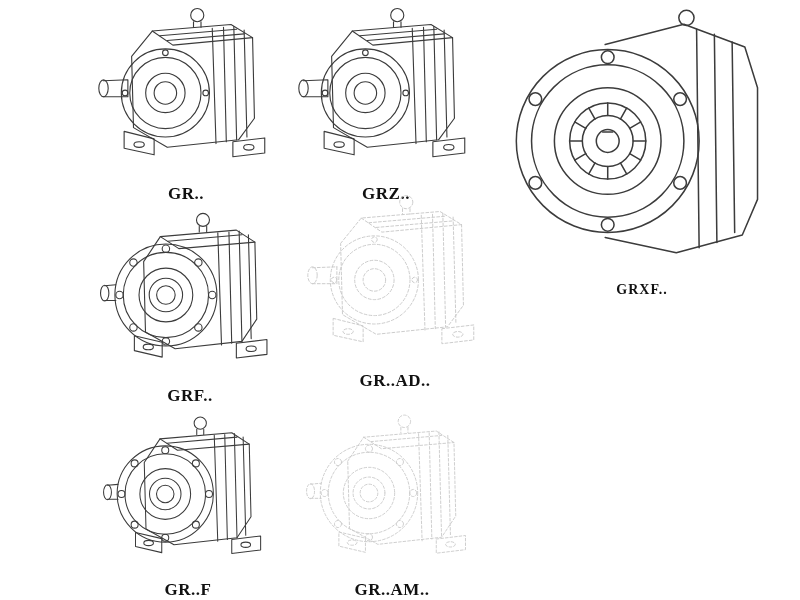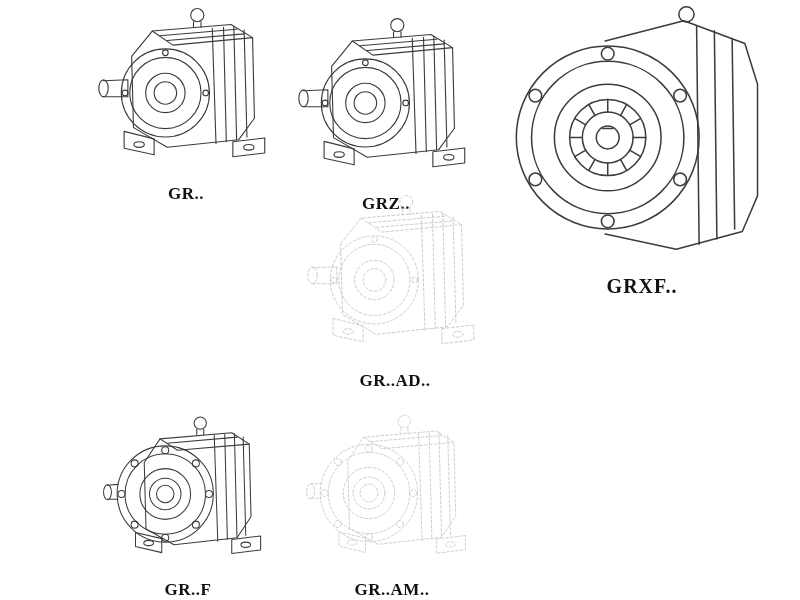--- a/index.html
+++ b/index.html
@@ -15,21 +15,21 @@
   .product svg.drawing {
     width:100%; flex:1 1 auto; min-height:0;
     stroke: var(--ink, #3c3c3c); fill:none;
     stroke-width:1.2; stroke-linecap:round; stroke-linejoin:round;
   }
   .product svg.ghost { stroke: var(--ghost, #c9c9c9); stroke-dasharray:3 2.2; stroke-width:1; }
   .label {
     font-weight:bold; color: var(--label, #111111);
     font-size:17px; letter-spacing:0.5px; padding-top:2px; white-space:nowrap;
   }
-  .label.big { font-size:20px; letter-spacing:1px; }
+  .label.big { font-size:14px; letter-spacing:1px; }
   .defs-holder { position:absolute; width:0; height:0; overflow:hidden; }
 </style>
 </head>
 <body>
 
 <svg class="defs-holder" aria-hidden="true">
   <defs>
 
     <symbol id="sym-boxA" viewBox="0 0 200 192">
       <circle cx="112" cy="14" r="7"></circle>
@@ -125,34 +125,40 @@
 
 <div class="canvas">
 
   <figure class="product" style="left:86px; top:2px; width:200px; height:202px;">
     <svg class="drawing" viewBox="0 0 200 192">
         <use href="#sym-boxA"></use>
       </svg>
     <figcaption class="label">GR..</figcaption>
   </figure>
 
-  <figure class="product" style="left:286px; top:12px; width:200px; height:202px;">
+  <figure class="product" style="left:286px; top:2px; width:200px; height:202px;">
     <svg class="drawing" viewBox="0 0 200 192">
         <use href="#sym-boxA"></use>
       </svg>
     <figcaption class="label">GRZ..</figcaption>
   </figure>
 
   <figure class="product" style="left:496px; top:2px; width:292px; height:296px;">
     <svg class="drawing" viewBox="0 0 230 212">
         <use href="#sym-grxf"></use>
       </svg>
     <figcaption class="label big">GRXF..</figcaption>
   </figure>
 
+  <figure class="product" style="left:90px; top:206px; width:200px; height:200px;">
+    <svg class="drawing" viewBox="0 0 200 192">
+        <use href="#sym-boxF"></use>
+      </svg>
+    <figcaption class="label">GRF..</figcaption>
+  </figure>
 
   <figure class="product" style="left:290px; top:189px; width:210px; height:202px;">
     <svg class="drawing ghost" viewBox="0 0 200 192">
         <use href="#sym-boxA"></use>
       </svg>
     <figcaption class="label">GR..AD..</figcaption>
   </figure>
 
   <figure class="product" style="left:88px; top:410px; width:200px; height:190px;">
     <svg class="drawing" viewBox="0 0 200 192">

